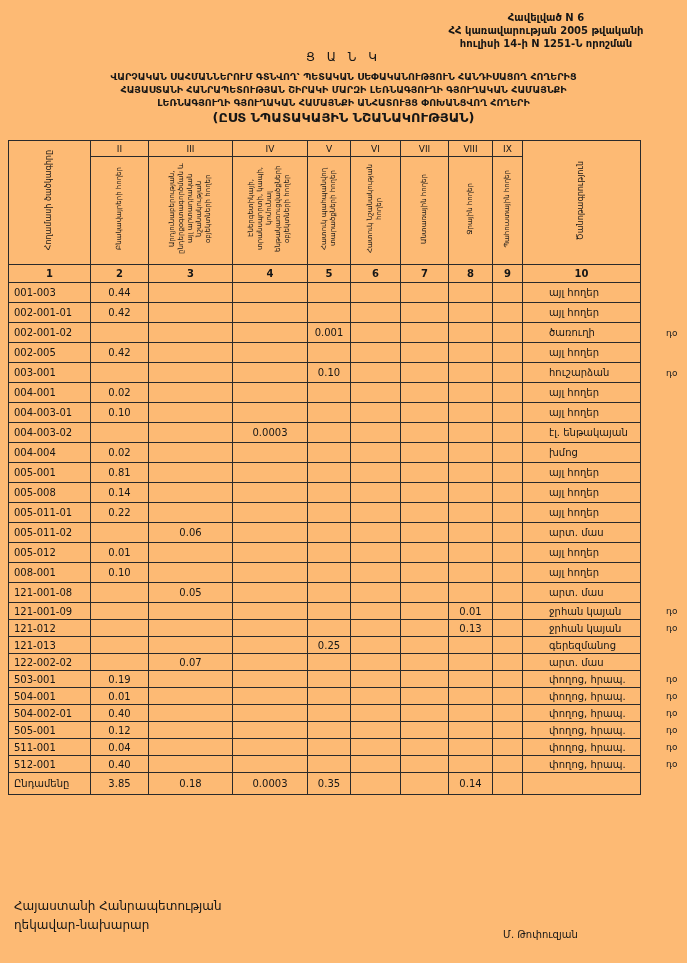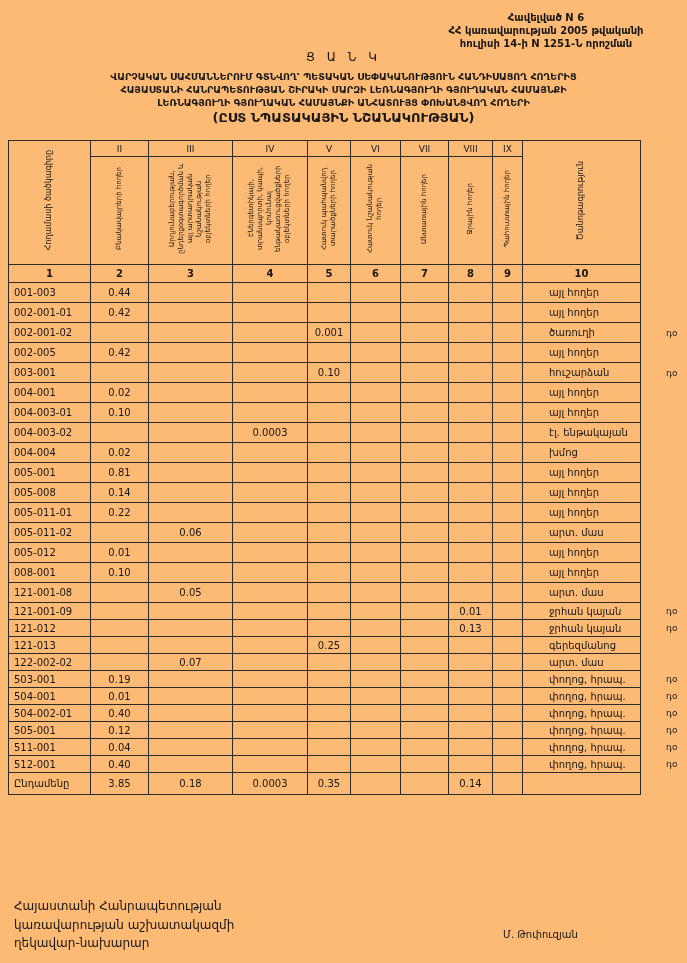--- a/index.html
+++ b/index.html
@@ -472,18 +472,17 @@
             <td class="val"></td>
             <td class="note"></td>
             <td class="mark"></td>
           </tr>
         </tbody>
     </table>
   </div>
 
   <div class="footer-left">
     <div>Հայաստանի Հանրապետության</div>
-    <div>կառավարության աշխատակազմի</div>
     <div>ղեկավար-նախարար</div>
   </div>
   <div class="signature">Մ. Թոփուզյան</div>
 
 </div>
 
 </body></html>

